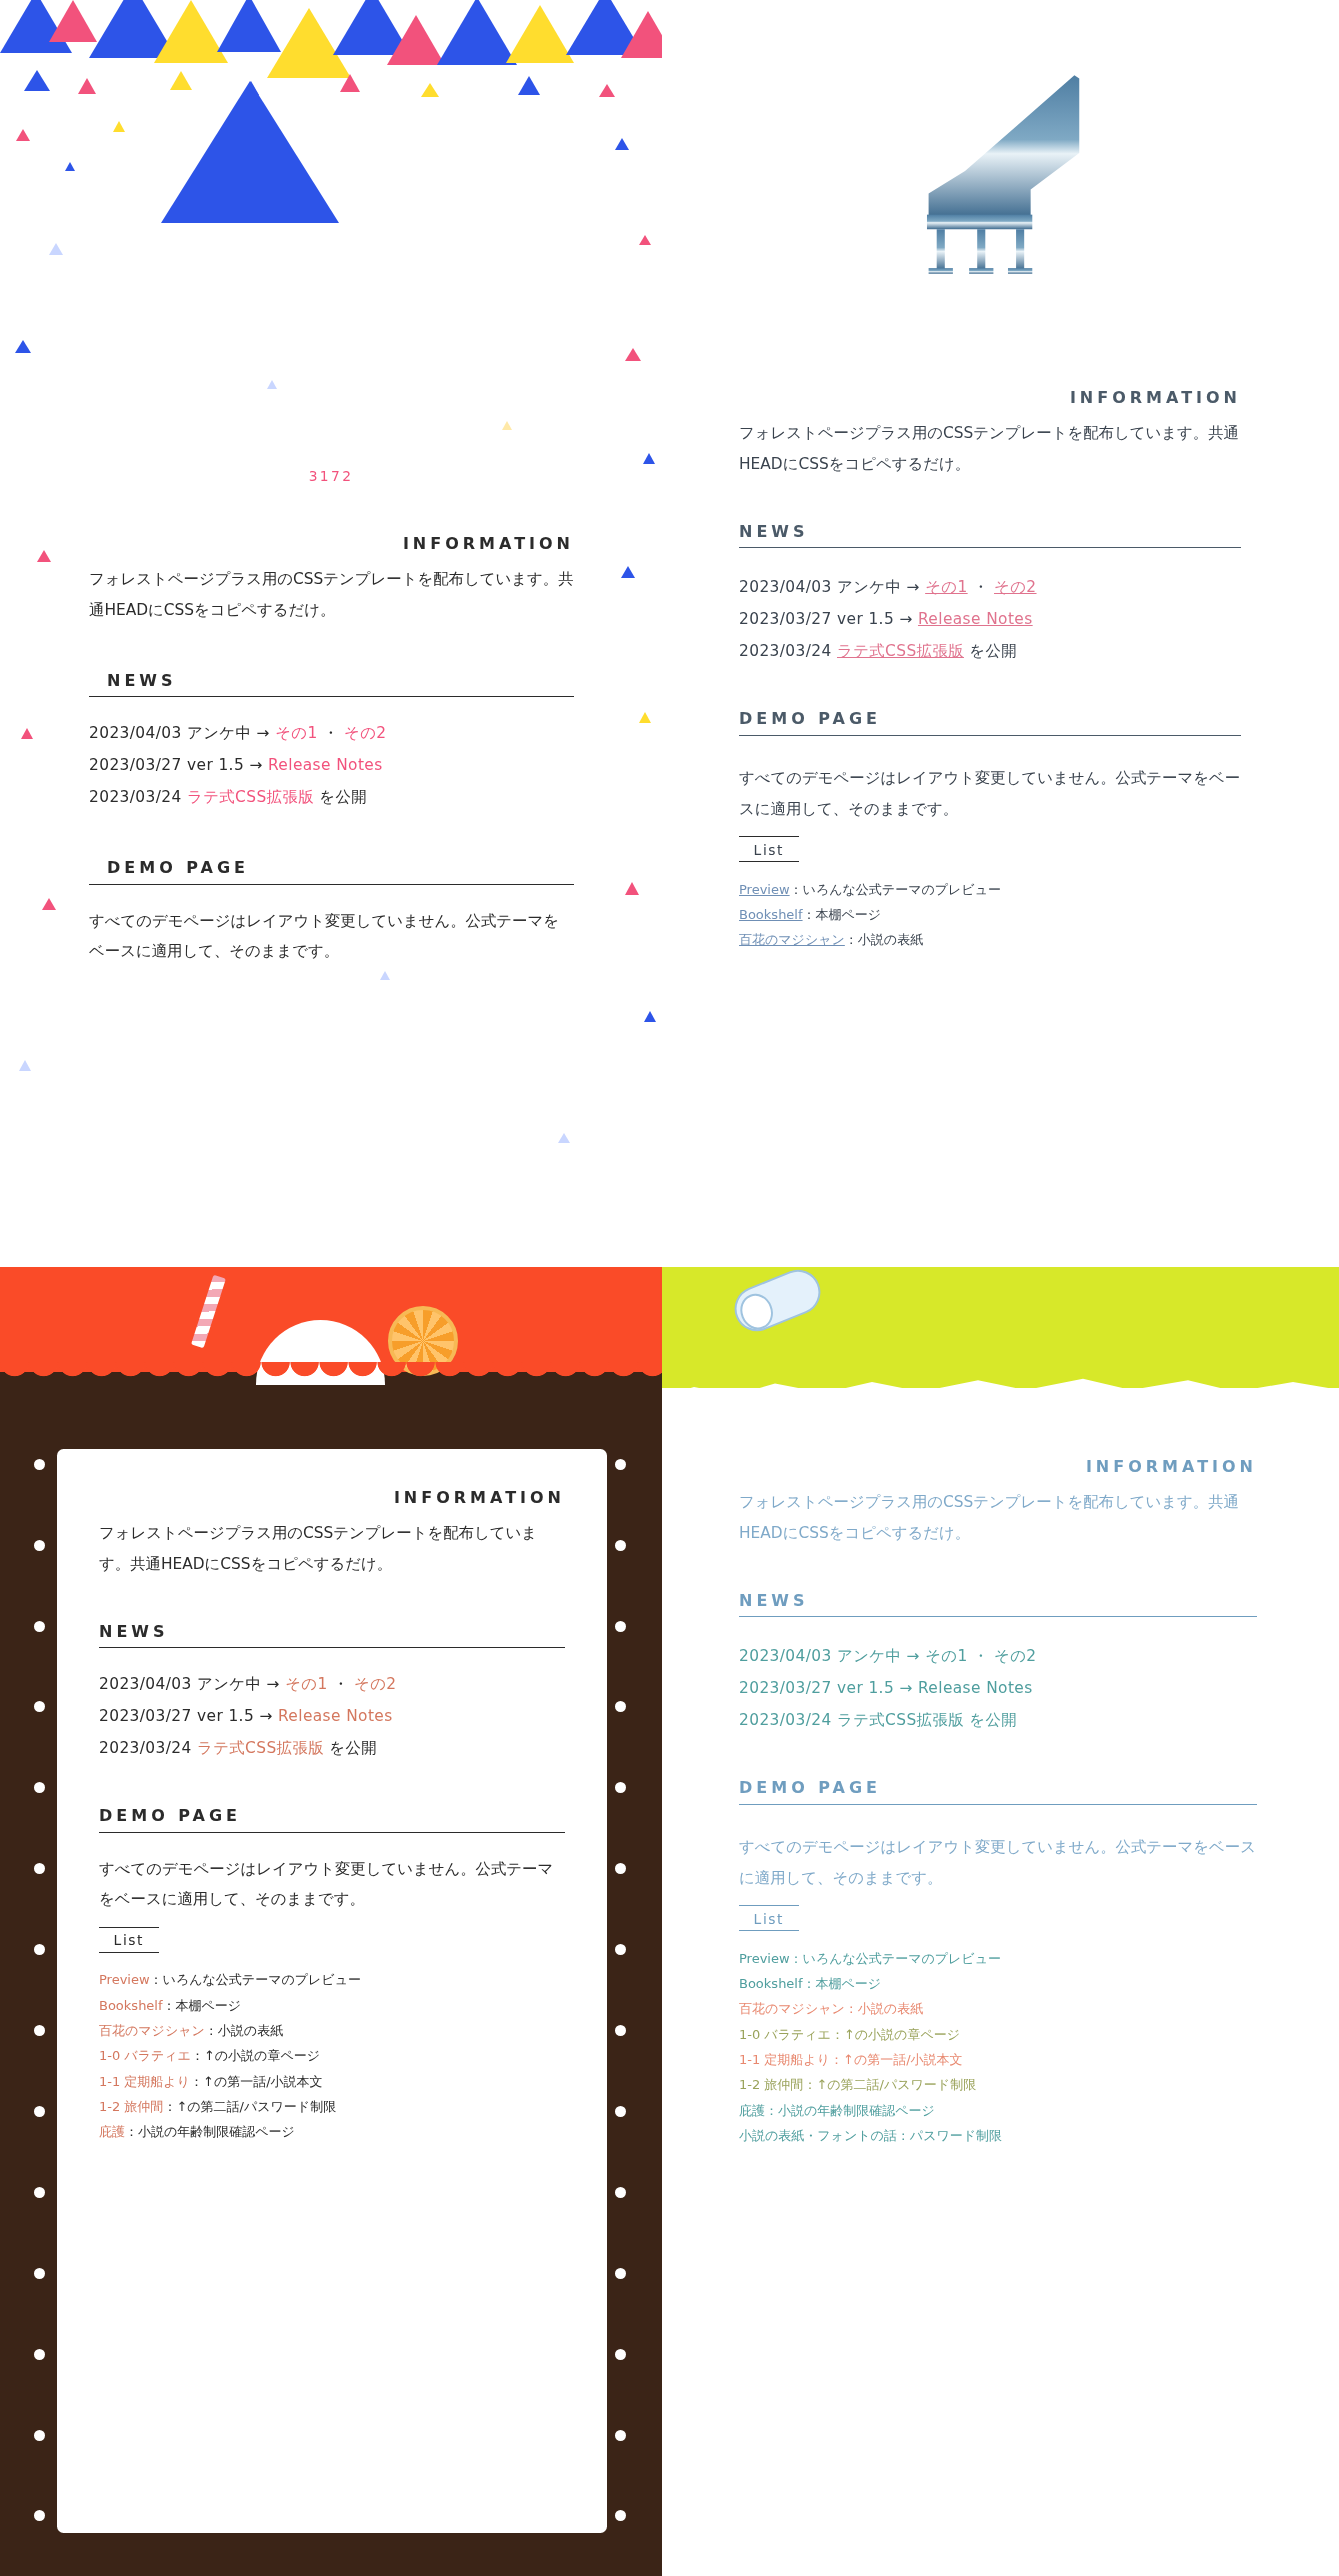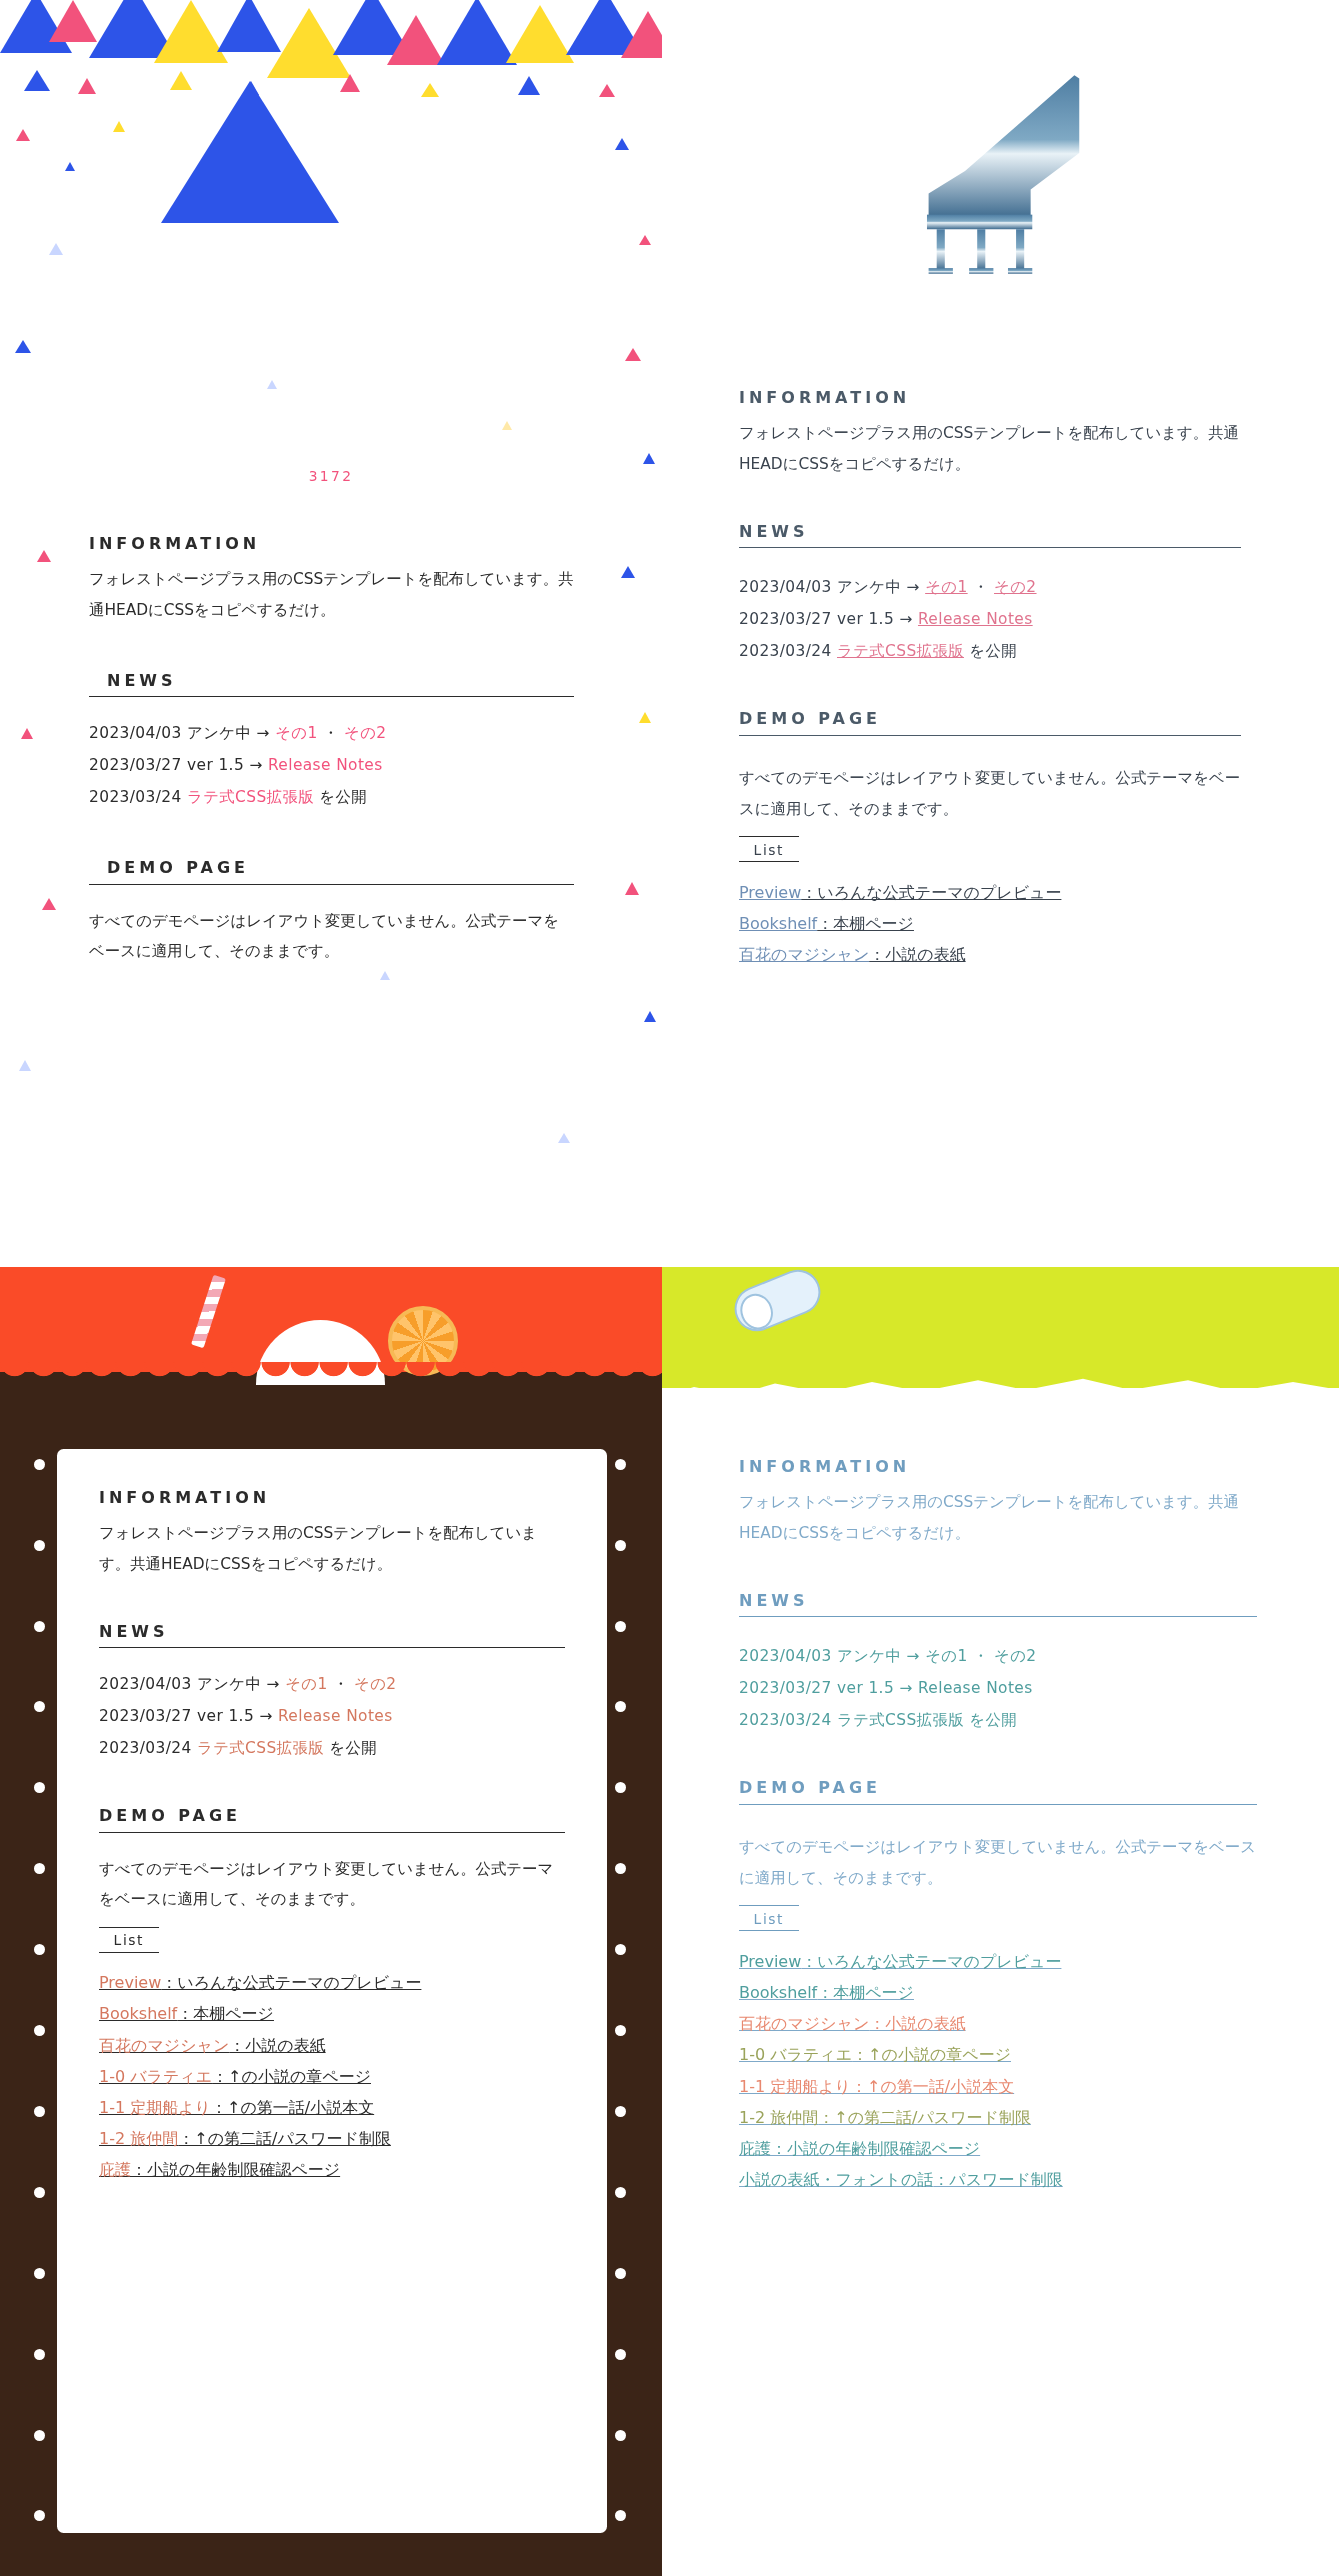--- a/index.html
+++ b/index.html
@@ -17,21 +17,21 @@
     width:1340px; height:2576px;
   }
 
   
   .sec-title {
     font-size:16px;
     letter-spacing:4px;
     font-weight:bold;
     margin:0 0 11.3px 0;
   }
-  .sec-title.center { text-align:left; }
+  .sec-title.center { text-align:right; }
   .para {
     font-size:15.4px;
     line-height:2.0;
     margin:0;
   }
   .newsline {
     font-size:15.4px;
     line-height:2.05;
     letter-spacing:0.4px;
   }
@@ -43,23 +43,22 @@
   .list-head {
     display:inline-block;
     font-size:13.8px;
     letter-spacing:1.6px;
     border-top:1.2px solid #2b2b2b;
     border-bottom:1.2px solid #2b2b2b;
     padding:4.9px 14.6px 3.2px 14.6px;
     margin:11.3px 0 14.6px 0;
   }
   .listline {
-    font-size:16px;
+    font-size:13px;
     line-height:1.95;
-    text-decoration:underline;
   }
 
   
   .panel1 {
     position:relative;
     background:#ffffff;
     overflow:hidden;
   }
   .p1-top {
     position:absolute; top:0; left:0; width:662px; height:105px;

